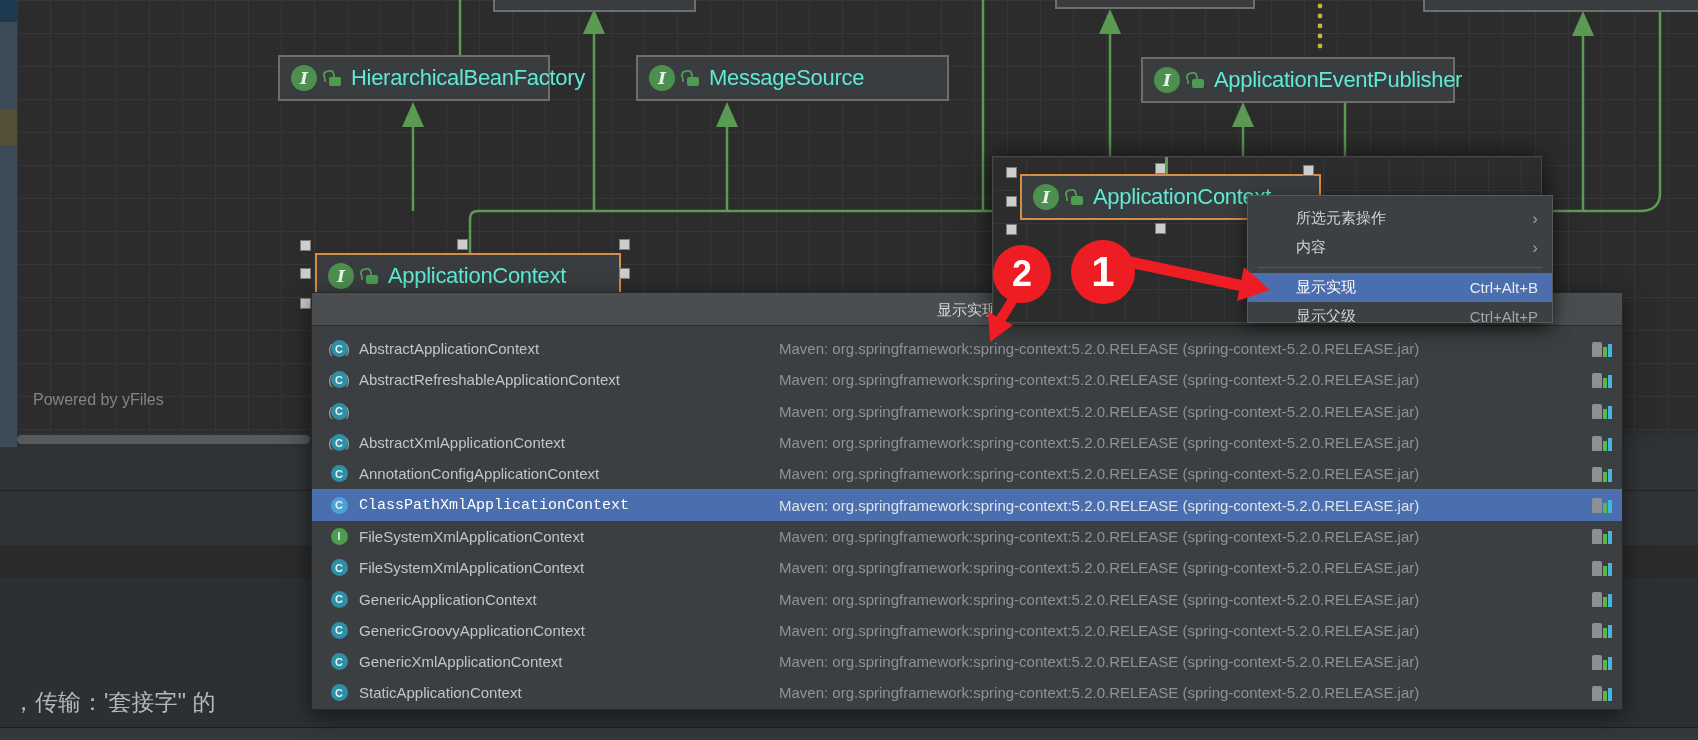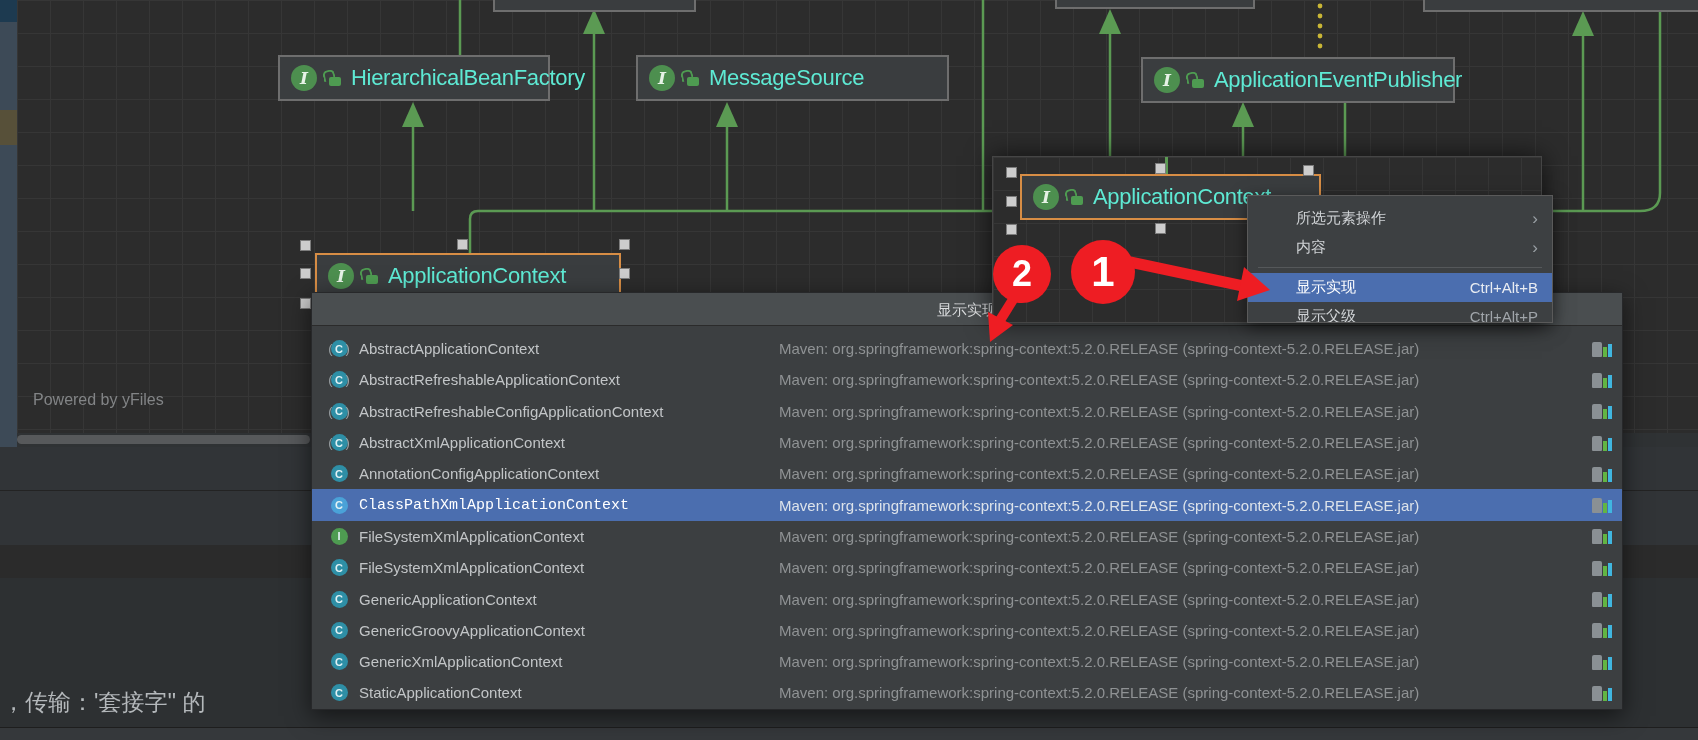--- a/index.html
+++ b/index.html
@@ -170,21 +170,21 @@
     <div id="left-strip">
       <div class="strip-seg" style="top:0;height:22px;background:#1d3a50;"></div>
       <div class="strip-seg" style="top:110px;height:35px;background:#575039;"></div>
     </div>
   </div>
 
   <div id="console">
     <div class="con-band1"></div>
     <div class="con-band2"></div>
     <div class="con-hl"></div>
-    <div class="con-line" style="left:2px;top:240px;font-size:23px;text-align:center;">，传输：'套接字'' 的</div>
+    <div class="con-line" style="left:12px;top:240px;font-size:23px;text-align:center;">，传输：'套接字'' 的</div>
     <div id="con-strip"></div>
   </div>
 
   <div id="popup">
     <div id="popup-header">
       <div id="popup-title">显示实现</div>
     </div>
     <div id="impl-list">
         <div class="impl-row">
           <span class="licon abstract-class">
@@ -213,21 +213,20 @@
             <span class="lb2"></span>
             <span class="lb3"></span>
           </span>
         </div>
         <div class="impl-row">
           <span class="licon abstract-class">
             <i>(</i>
             <b>C</b>
             <i>)</i>
           </span>
-          <span class="rname">AbstractRefreshableConfigApplicationContext</span>
           <span class="rmaven">Maven: org.springframework:spring-context:5.2.0.RELEASE (spring-context-5.2.0.RELEASE.jar)</span>
           <span class="libicon">
             <span class="lb1"></span>
             <span class="lb2"></span>
             <span class="lb3"></span>
           </span>
         </div>
         <div class="impl-row">
           <span class="licon abstract-class">
             <i>(</i>

